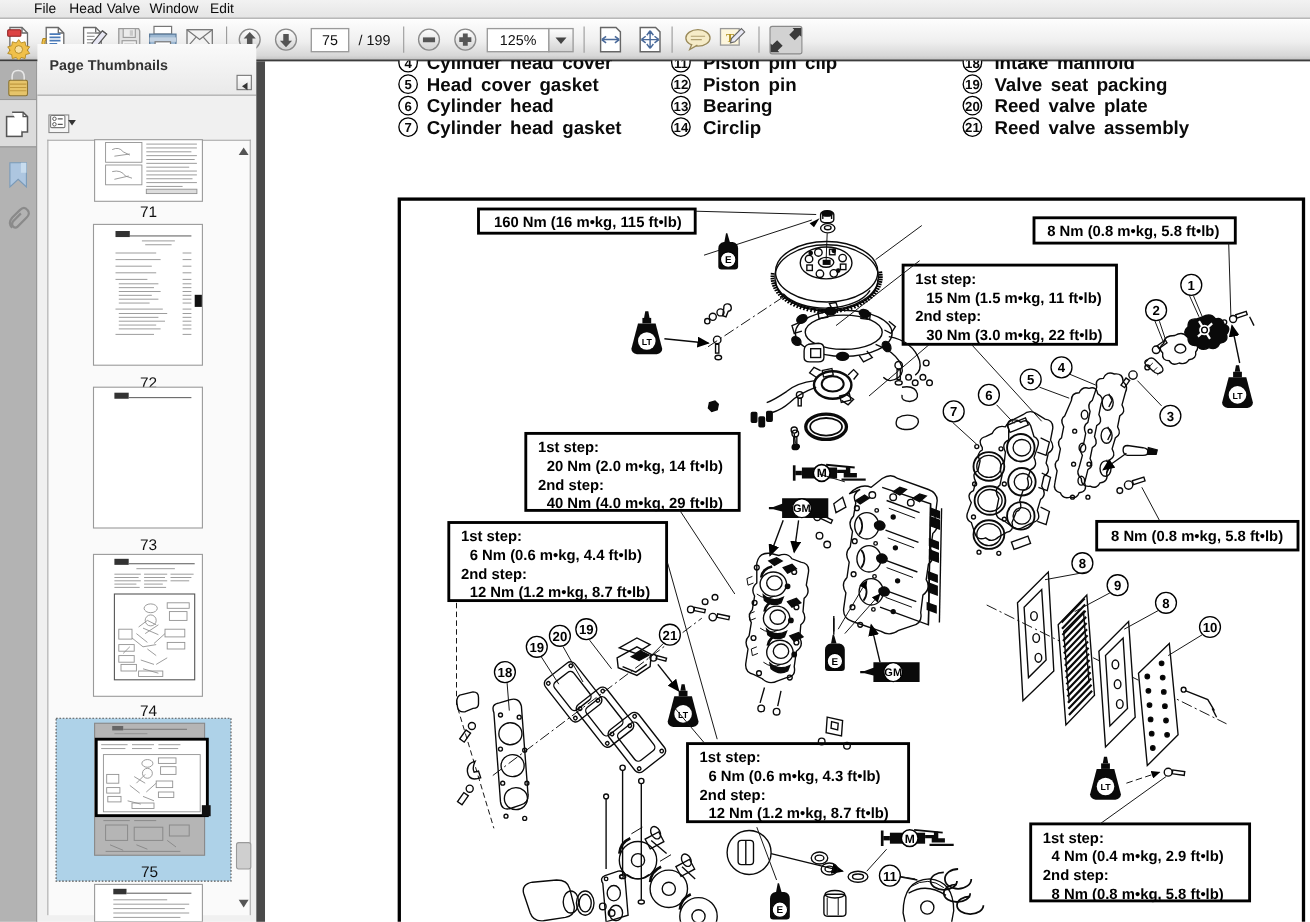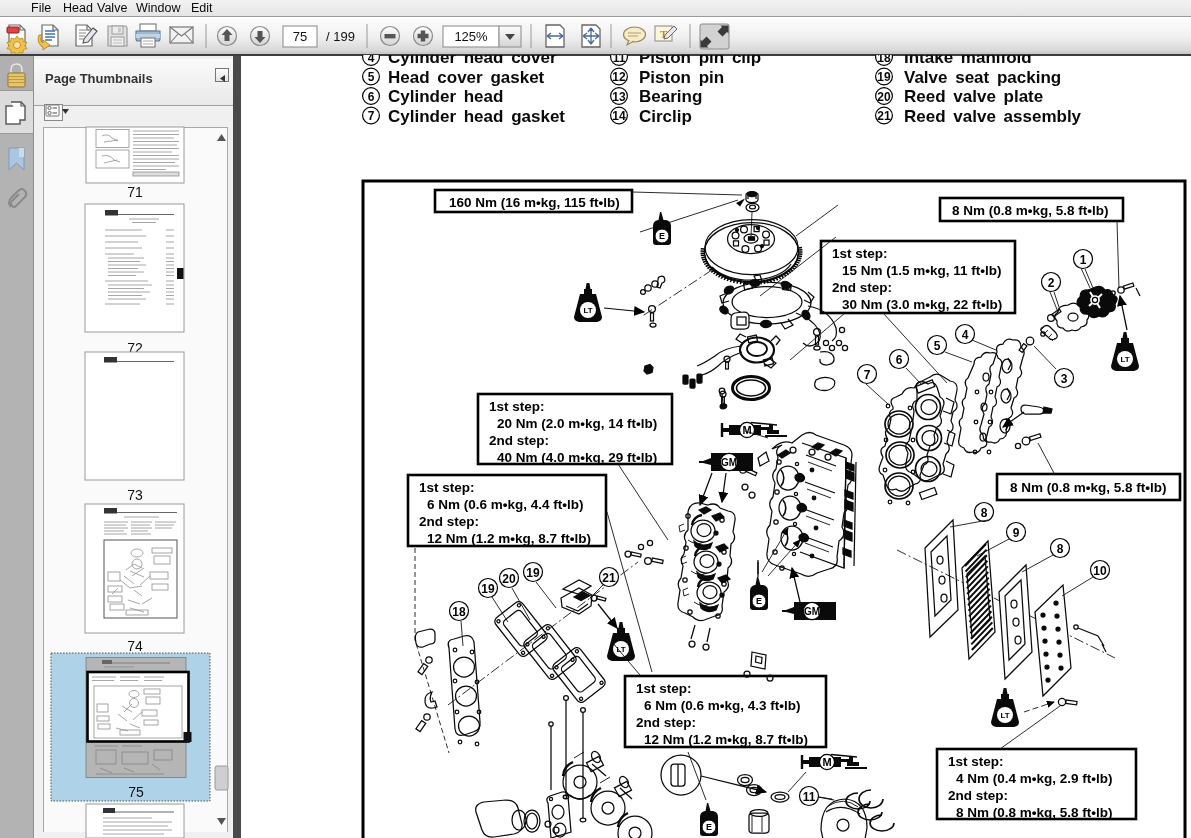--- a/index.html
+++ b/index.html
@@ -4,21 +4,21 @@
 html,body{margin:0;padding:0;width:1191px;height:838px;overflow:hidden;
 font-family:"Liberation Sans",sans-serif;}
 *{box-sizing:border-box;}
 .abs{position:absolute;}
 #menubar{left:0;top:0;width:1191px;height:17px;background:linear-gradient(#f2f2f2,#e5e5e5);border-bottom:1px solid #9b9b9b;}
 #menubar span{position:absolute;font-size:12.5px;color:#0a0a0a;top:1px;margin-left:27px;}
 #toolbar{left:0;top:18px;width:1191px;height:36px;background:linear-gradient(#fdfdfd 0%,#efefef 55%,#d8d8d8 90%,#c6c6c6 100%);}
 #darkline{left:0;top:54px;width:1191px;height:2px;background:#3c3c3c;}
 #rail{left:0;top:56px;width:34px;height:782px;background:#b3b3b3;border-right:1px solid #8e8e8e;}
 #sidebar{left:34px;top:56px;width:199px;height:782px;background:#f0f0f0;}
-#sidehdr{left:34px;top:59px;width:199px;height:47px;background:linear-gradient(#fafafa,#e9e9e9);border-bottom:1px solid #a0a0a0;}
+#sidehdr{left:34px;top:40px;width:199px;height:47px;background:linear-gradient(#fafafa,#e9e9e9);border-bottom:1px solid #a0a0a0;}
 #sidehdr .t{position:absolute;left:11px;top:12px;font-size:13px;font-weight:700;color:#333;}
 #collbtn{left:215px;top:68px;width:14px;height:14px;background:linear-gradient(#fdfdfd,#e4e4e4);border:1px solid #777;}
 #optbtn{left:44px;top:104px;width:19px;height:17px;background:#f6f6f6;border:1px solid #888;}
 #thumbarea{left:43px;top:127px;width:185px;height:705px;background:#fafafa;border:1px solid #a8a8a8;border-bottom:none;}
 #divider{left:233px;top:56px;width:8px;height:782px;background:#4a4a4a;}
 #doc{left:241px;top:56px;width:950px;height:782px;background:#ffffff;}
 </style></head>
 <body>
 <div class="abs" id="menubar">
     <span style="left:4px">File</span>

